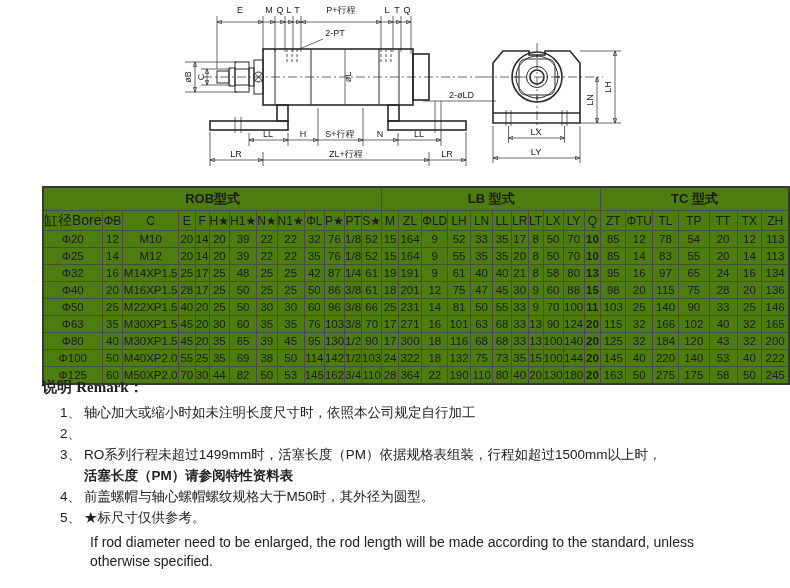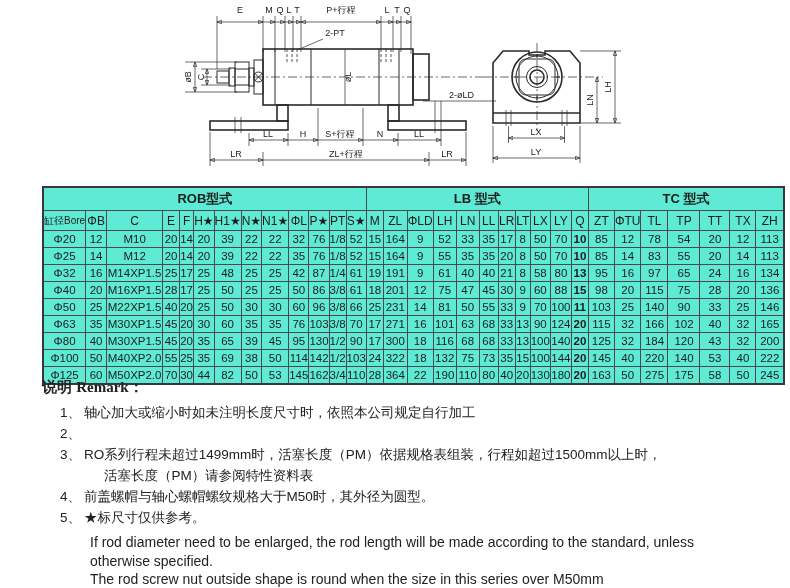--- a/index.html
+++ b/index.html
@@ -8,35 +8,35 @@
   svg{position:absolute;overflow:visible;}
   svg line,svg path,svg rect,svg circle,svg polyline{stroke:#2a2a2a;fill:none;}
   .thin{stroke-width:1;}
   .thick{stroke-width:1.6;}
   .cl{stroke-width:.7;stroke-dasharray:9 3 2 3;}
   .dash{stroke-width:.8;stroke-dasharray:3 2;}
   .ext{stroke-width:.7;}
   .dim{stroke-width:.7;}
   svg text{fill:#1c1c1c;font-family:"Liberation Sans",sans-serif;font-size:9px;stroke:none;}
   .dim-table{position:absolute;left:42px;top:186px;border-collapse:collapse;table-layout:fixed;
-             background:#5eead4;border:2px solid #383838;}
+             background:#4d7c0f;border:2px solid #383838;}
   .dim-table th,.dim-table td{border:1px solid #4a4a4a;text-align:center;vertical-align:middle;
              padding:0;overflow:hidden;white-space:nowrap;}
   .group-row th{height:22px;font-size:13px;font-weight:bold;}
   .col-row th{height:19px;font-size:12px;font-weight:normal;}
-  .col-row th:first-child{font-size:10px;text-align:center;}
+  .col-row th:first-child{font-size:14px;text-align:center;}
   .dim-table tbody td{height:16px;font-size:11.5px;}
   .dim-table tbody td:nth-child(24){font-weight:bold;margin-top:14px;}
   .remarks{position:absolute;left:42px;top:378px;width:710px;color:#222;}
   .remarks-title{font-size:15px;font-weight:bold;}
   .remarks-title .en{font-family:"Liberation Serif",serif;}
   .remark-items{margin-top:5px;}
   .remark-item{display:flex;line-height:21px;font-size:13.5px;margin-left:18px;}
   .remark-item .num{width:24px;flex:none;}
-  .remark-cont{line-height:21px;font-size:13.5px;margin-left:62px;}
+  .remark-cont{line-height:21px;font-size:13.5px;margin-left:42px;font-weight:bold;}
   .remark-english{margin-top:5px;margin-left:48px;font-size:14px;line-height:18.5px;}
 </style>
 </head>
 <body>
 
 <div class="page">
 
   <svg class="side-view" style="left:183px;top:2px" width="315" height="180" viewBox="0 0 315 180">
     <defs>
       <marker id="arrL" markerWidth="7" markerHeight="5" refX="6.5" refY="2.5" orient="auto-start-reverse">
@@ -624,18 +624,17 @@
         <span class="num">4、</span>
         <span>前盖螺帽与轴心螺帽螺纹规格大于M50时，其外径为圆型。</span>
       </div>
       <div class="remark-item">
         <span class="num">5、</span>
         <span>★标尺寸仅供参考。</span>
       </div>
     </div>
     <div class="remark-english">
       <div>If rod diameter need to be enlarged, the rod length will be made according to the standard, unless otherwise specified.</div>
-      <div>The rod screw nut outside shape is round when the size in this series over M50mm</div>
 
     </div>
   </div>
 
 </div>
 
 </body></html>

